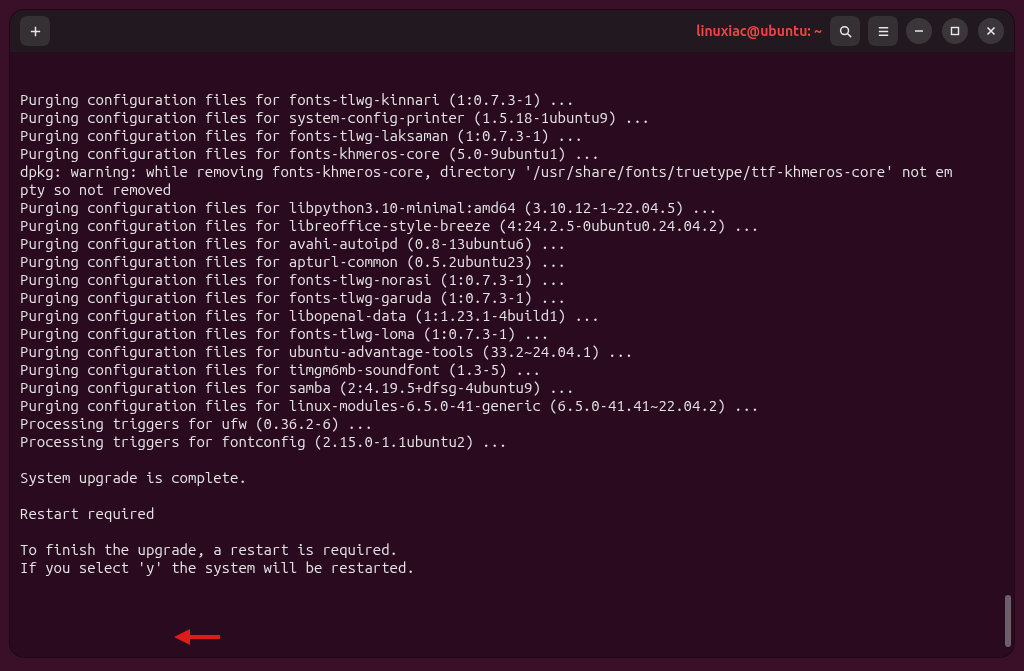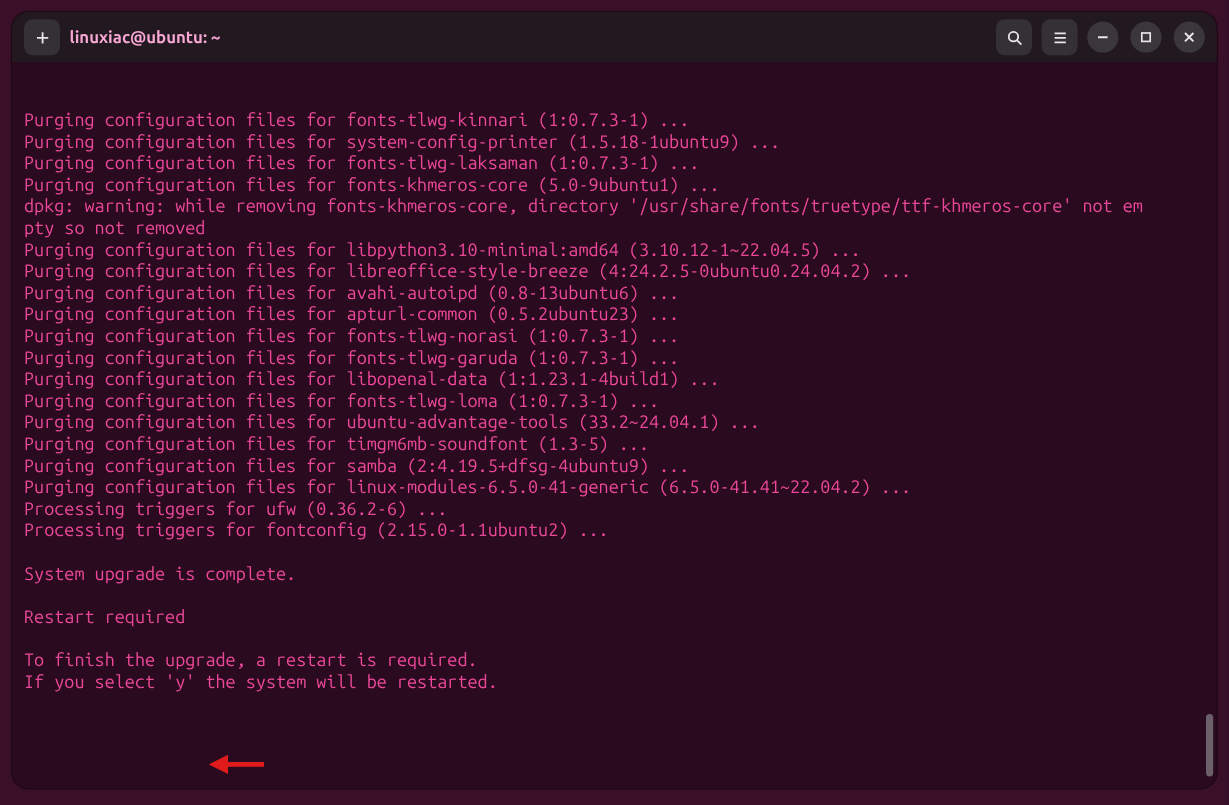--- a/index.html
+++ b/index.html
@@ -39,42 +39,42 @@
       border-radius: 7px;
       background: #343034;
       display: flex;
       align-items: center;
       justify-content: center;
       color: #e8e6e8;
     }
     .tb-btn svg { width: 15px; height: 15px; }
     .tb-title {
       flex: 1;
-      text-align: left;
-      color: #f9a8d4;
+      text-align: right;
+      color: #ef4444;
       font-family: Ubuntu, "Segoe UI", sans-serif;
       font-size: 14px;
       font-weight: 600;
     }
     .tb-right { display: flex; gap: 10px; }
     .tb-round {
       width: 26px;
       height: 26px;
       border-radius: 50%;
       background: #3a363a;
       display: flex;
       align-items: center;
       justify-content: center;
       color: #e8e6e8;
     }
     .tb-round svg { width: 12px; height: 12px; }
     .terminal-body {
       flex: 1;
       background: #2a0a1f;
-      color: #ec4899;
+      color: #e5e5e5;
       font-size: 15px;
       line-height: 18px;
       padding: 3px 6px 4px 10px;
       white-space: pre;
       overflow: hidden;
       position: relative;
     }
     .tline { white-space: pre; }
     .prompt-area { display: inline; }
     .cursor {

